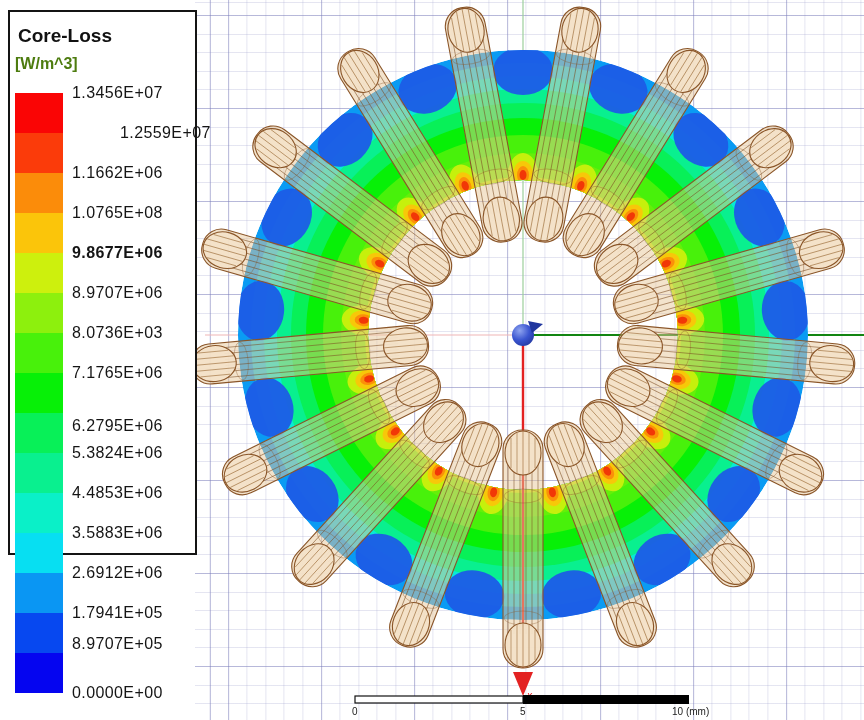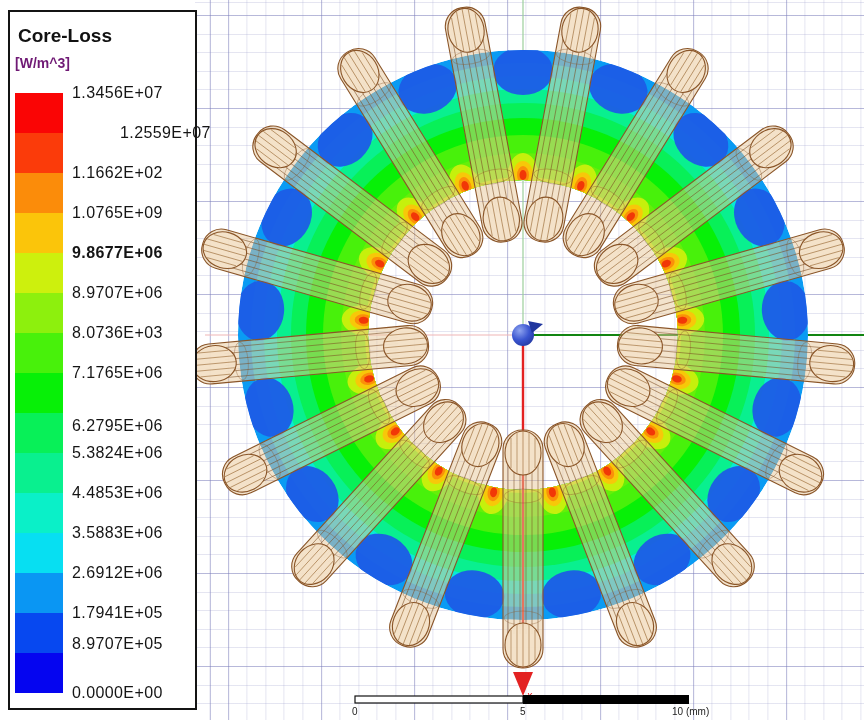--- a/index.html
+++ b/index.html
@@ -13,25 +13,25 @@
     background-image:
       repeating-linear-gradient(to right,  rgba(120,122,185,.42) 0 1px, transparent 1px 93px),
       repeating-linear-gradient(to bottom, rgba(120,122,185,.42) 0 1px, transparent 1px 93px),
       repeating-linear-gradient(to right,  rgba(150,152,200,.25) 0 1px, transparent 1px 18.6px),
       repeating-linear-gradient(to bottom, rgba(150,152,200,.25) 0 1px, transparent 1px 18.6px);
     background-position: 33px 0, 0 15px, 14.4px 0, 0 15px;
   }
   #model{position:absolute;left:0;top:0;}
   
   #legend{
-    position:absolute;left:8px;top:10px;width:189px;height:700px;
+    position:absolute;left:8px;top:10px;width:189px;height:545px;
     background:#fff;border:2px solid #141414;box-sizing:border-box;
   }
   #legend .title{position:absolute;left:8px;top:13px;font-size:19px;font-weight:bold;color:#111;}
-  #legend .units{position:absolute;left:5px;top:43px;font-size:14px;font-weight:bold;color:#701a75;}
+  #legend .units{position:absolute;left:5px;top:43px;font-size:16px;font-weight:bold;color:#4d7c0f;}
   #colorbar{position:absolute;left:5px;top:81px;width:48px;height:600px;}
   #colorbar .band{width:48px;height:40px;}
   #legvals span{
     position:absolute;left:62px;height:16px;line-height:16px;font-size:16px;color:#151515;
     letter-spacing:.4px;white-space:nowrap;text-align:right;
   }
 </style>
 </head>
 <body>
 
@@ -621,22 +621,22 @@
         <div class="band" style="background: rgb(9, 240, 143);"></div>
         <div class="band" style="background: rgb(10, 240, 200);"></div>
         <div class="band" style="background: rgb(7, 223, 242);"></div>
         <div class="band" style="background: rgb(10, 150, 243);"></div>
         <div class="band" style="background: rgb(7, 72, 240);"></div>
         <div class="band" style="background: rgb(5, 5, 240);"></div>
       </div>
     <div id="legvals">
         <span style="top: 73px;">1.3456E+07</span>
         <span style="top: 113px; margin-left: 48px;">1.2559E+07</span>
-        <span style="top: 153px;">1.1662E+02</span>
-        <span style="top: 193px;">1.0765E+09</span>
+        <span style="top: 153px;">1.1662E+06</span>
+        <span style="top: 193px;">1.0765E+08</span>
         <span style="top: 233px; font-weight: bold;">9.8677E+06</span>
         <span style="top: 273px;">8.9707E+06</span>
         <span style="top: 313px;">8.0736E+03</span>
         <span style="top: 353px;">7.1765E+06</span>
         <span style="top: 406px;">6.2795E+06</span>
         <span style="top: 433px;">5.3824E+06</span>
         <span style="top: 473px;">4.4853E+06</span>
         <span style="top: 513px;">3.5883E+06</span>
         <span style="top: 553px;">2.6912E+06</span>
         <span style="top: 593px;">1.7941E+05</span>

